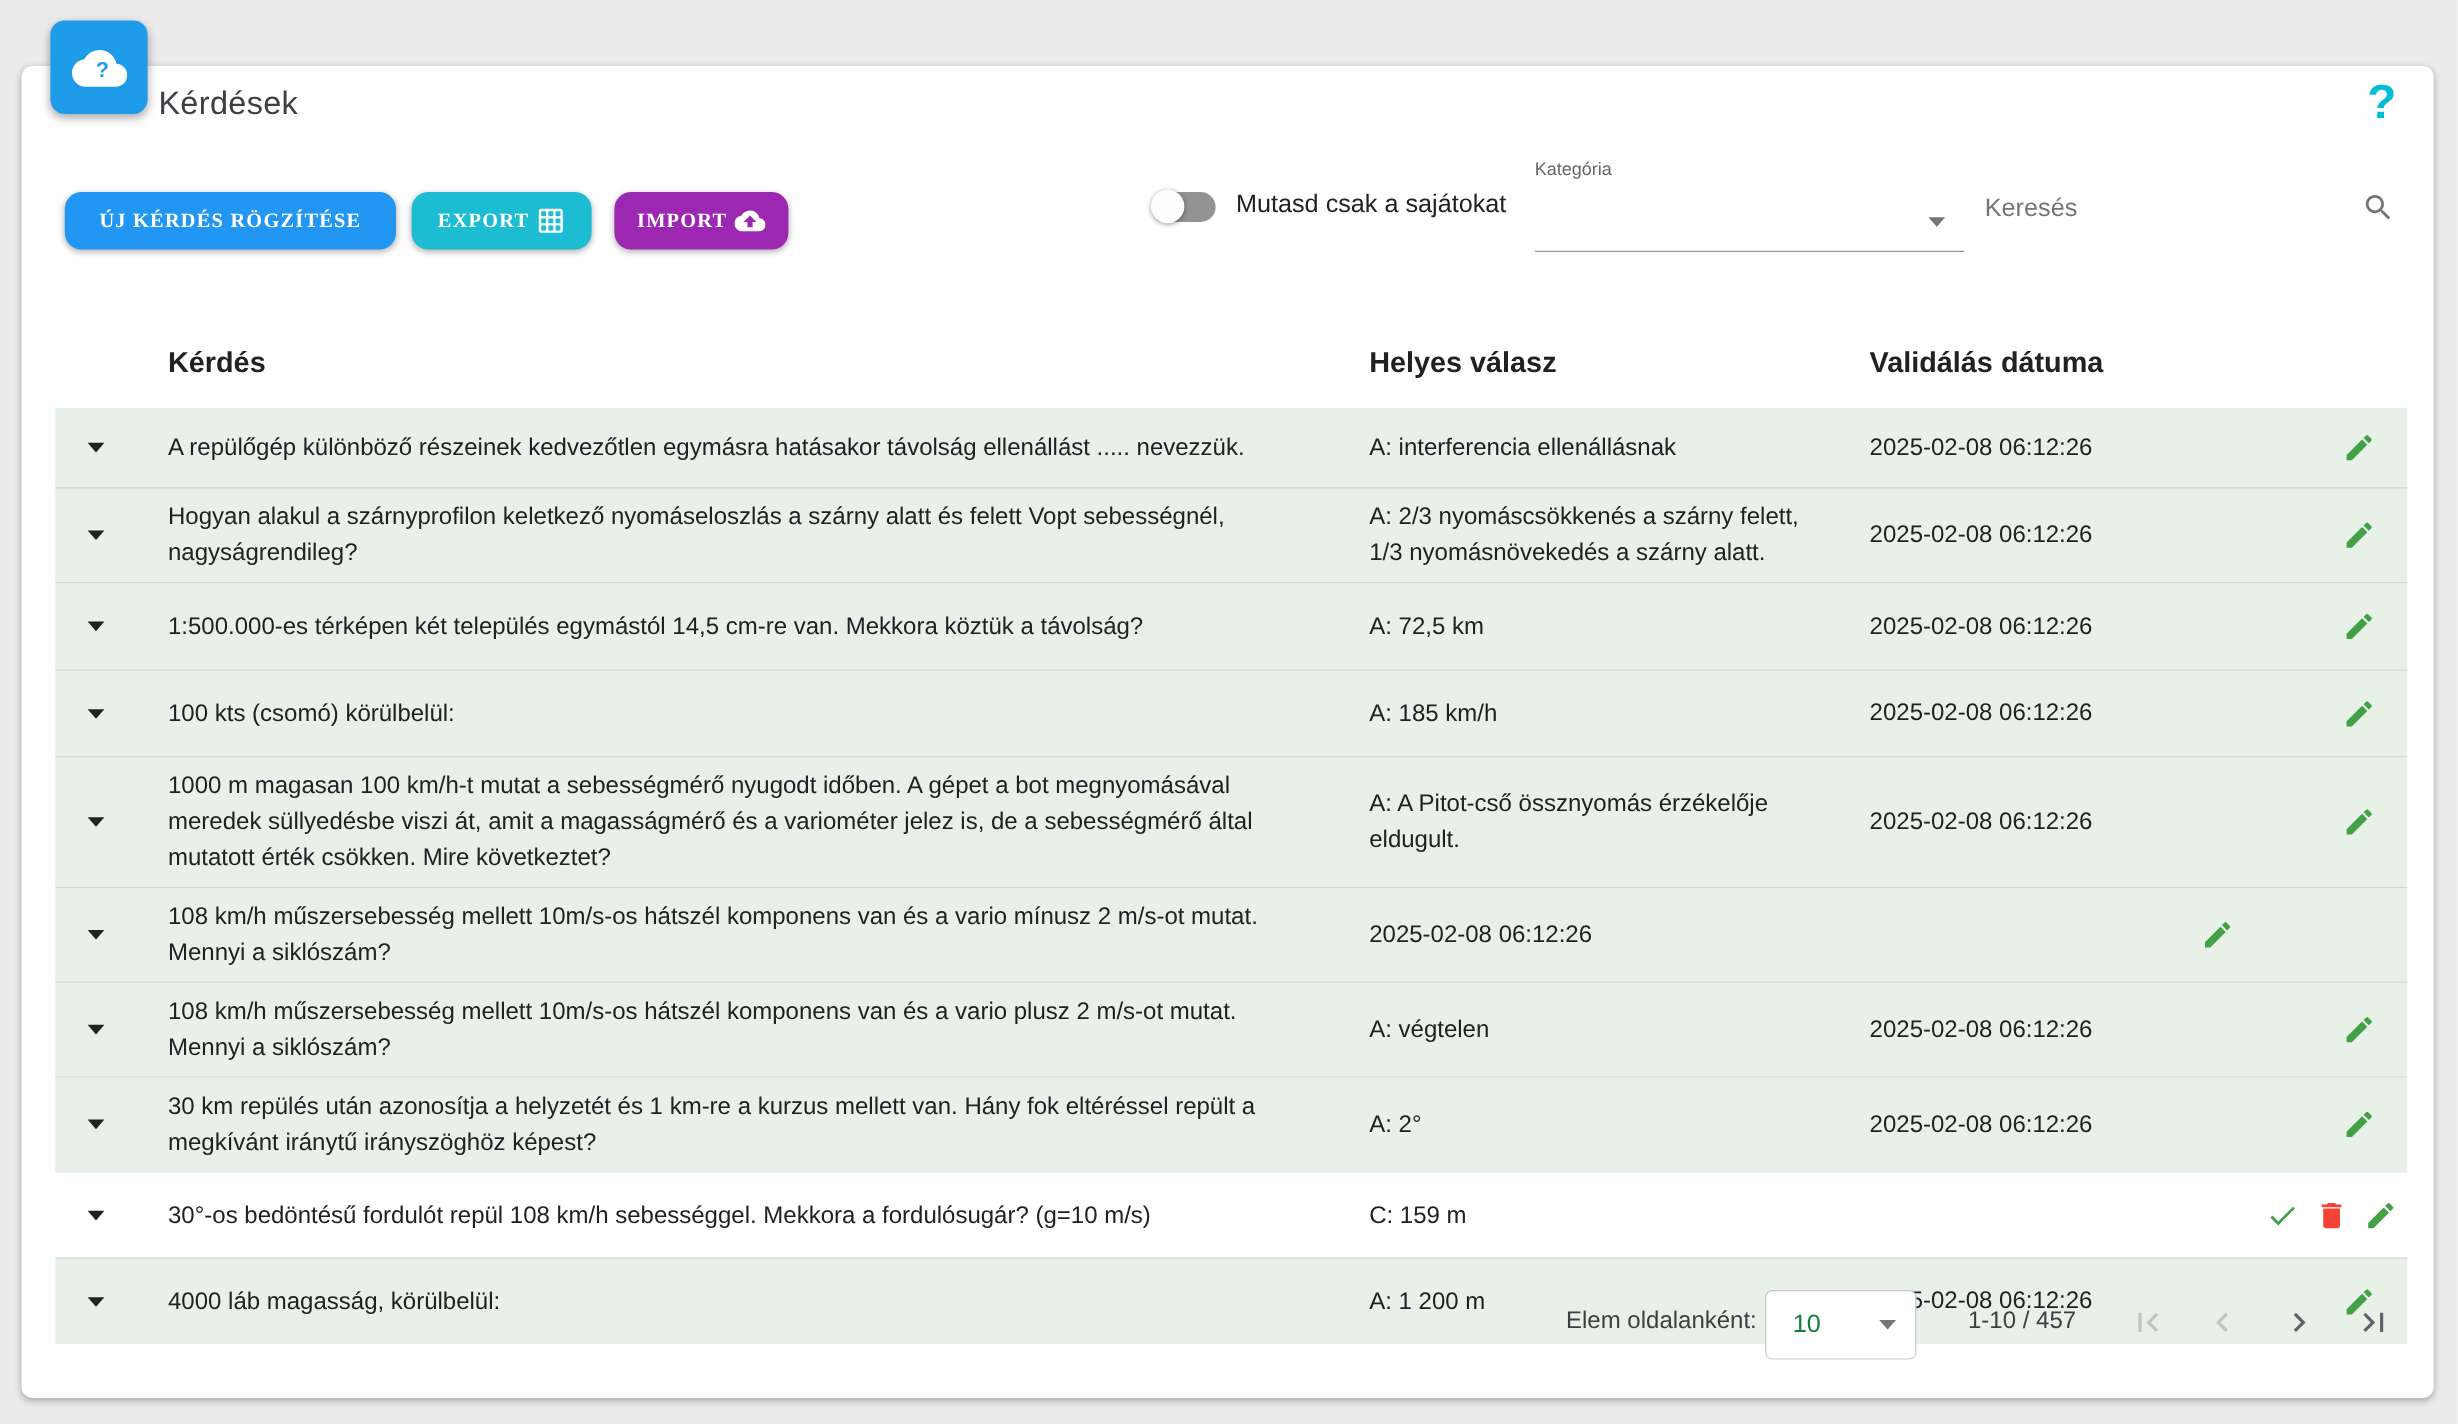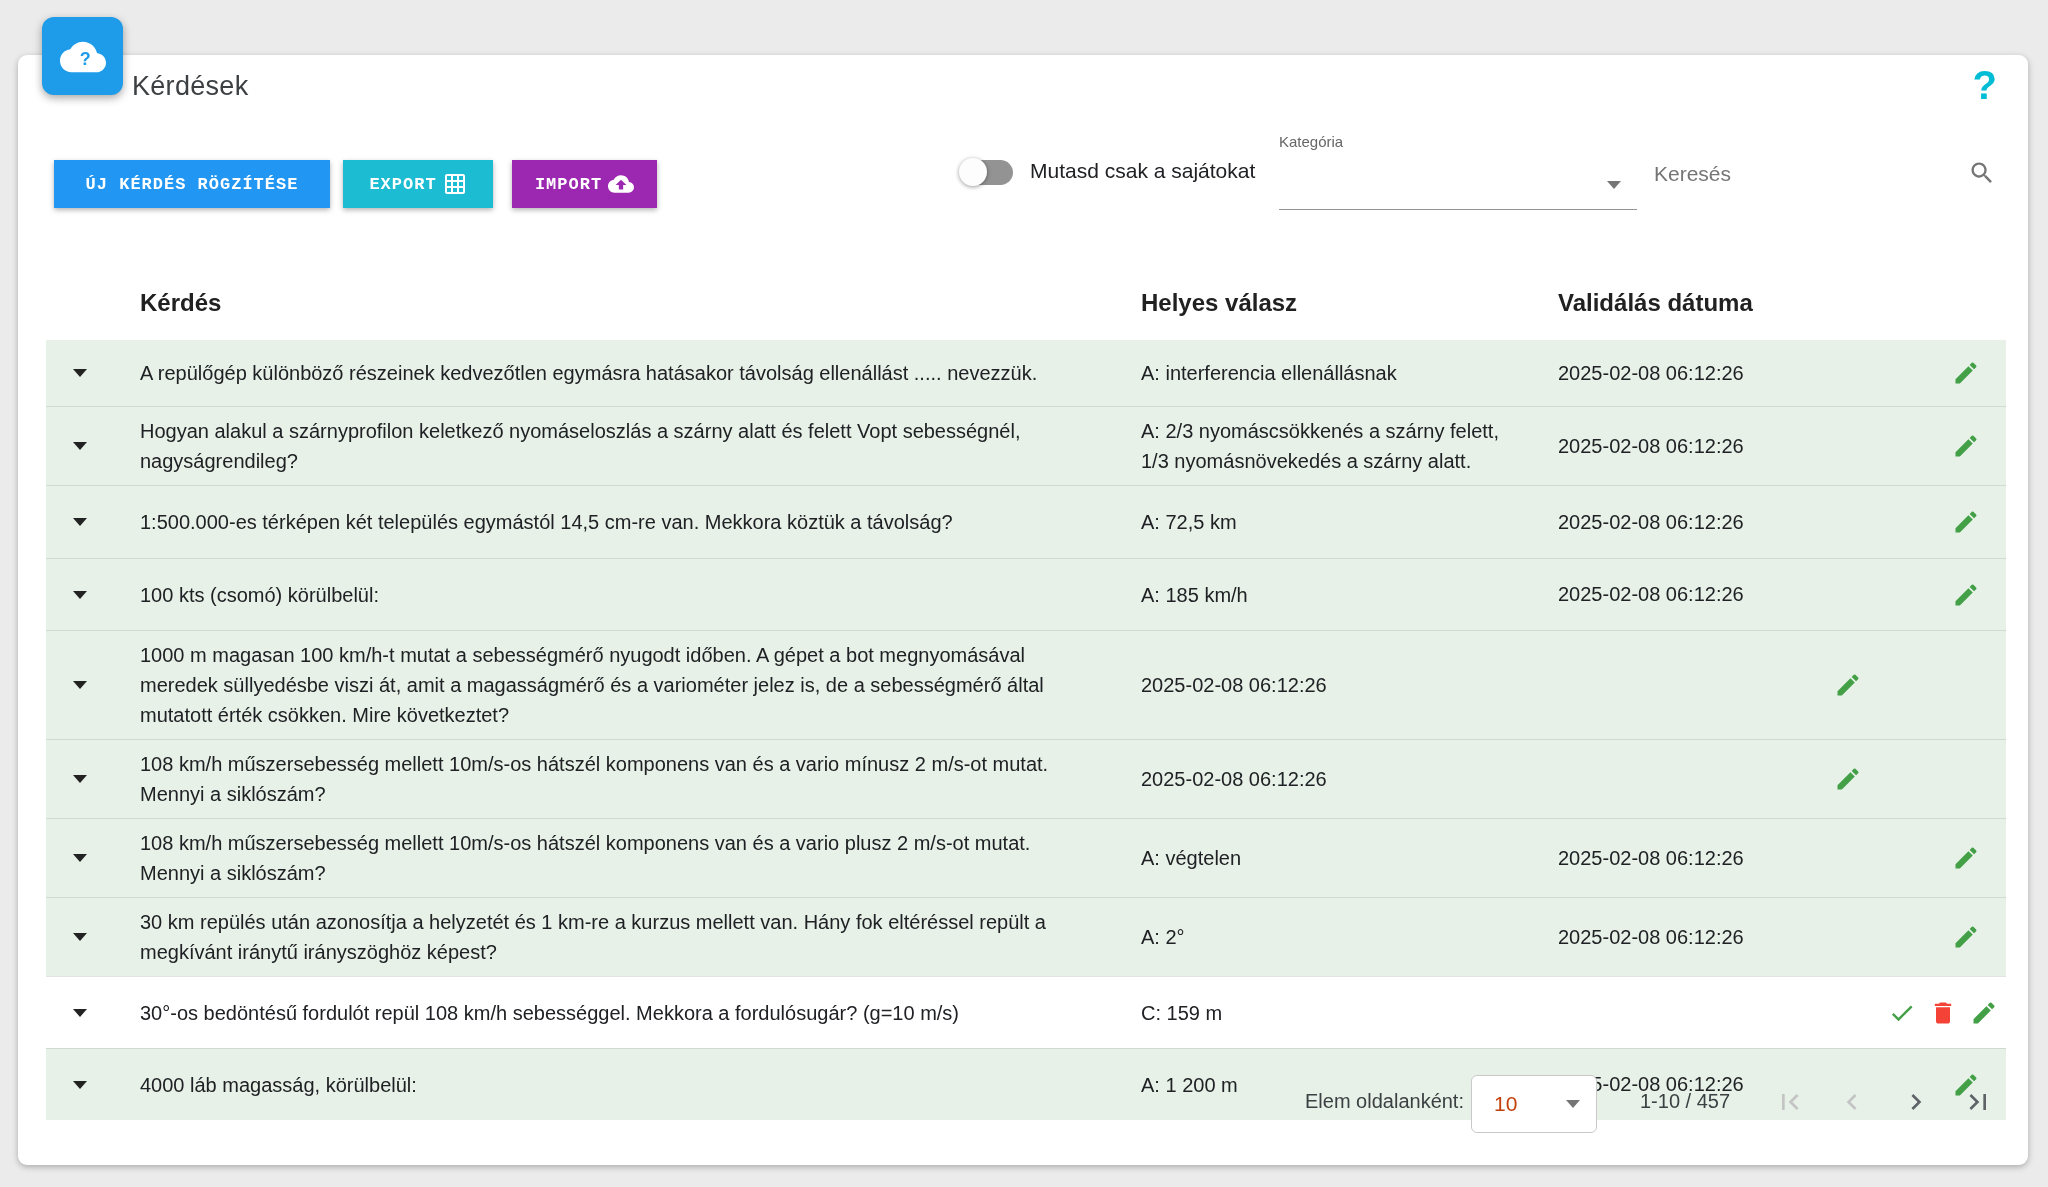--- a/index.html
+++ b/index.html
@@ -31,22 +31,22 @@
   .page-title{
     position:absolute;left:114px;top:16px;margin:0;
     font-size:27px;font-weight:400;color:#3C4043;letter-spacing:.3px;
   }
   .help-q{
     position:absolute;right:31px;top:10px;
     font-size:40px;font-weight:700;color:#00BCD4;cursor:pointer;line-height:1;
   }
   
   .btn{
-    position:absolute;top:105px;height:48px;border:none;border-radius:0;
-    color:#fff;font-family:Liberation Mono, monospace;
+    position:absolute;top:105px;height:48px;border:none;border-radius:14px;
+    color:#fff;font-family:Liberation Serif, serif;
     font-size:17px;font-weight:700;letter-spacing:1px;cursor:pointer;
     box-shadow:0 2px 5px rgba(0,0,0,.3);
     display:flex;align-items:center;justify-content:center;gap:6px;
   }
   .btn-new{left:36px;width:276px;background:#2196F3;}
   .btn-export{left:325px;width:150px;background:#1CBCD2;}
   .btn-import{left:494px;width:145px;background:#9C27B0;}
   .btn svg{flex:0 0 auto;}
   
   .switch{position:absolute;left:941px;top:102px;width:66px;height:30px;cursor:pointer;}
@@ -98,21 +98,21 @@
   .ic-green{fill:#43A047;}
   .ic-red{fill:#F44336;}
   
   .pagination{position:absolute;left:0;top:1006px;width:1868px;height:90px;}
   .pp-label{position:absolute;left:1287px;top:29px;font-size:20px;color:#3C4043;}
   .pp-select{
     position:absolute;left:1453px;top:14px;width:124px;height:56px;
     border:1px solid #C9C9C9;border-radius:6px;background:#fff;cursor:pointer;
     display:flex;align-items:center;
   }
-  .pp-select .val{font-size:21px;color:#c2410c;padding-left:22px;flex:1;}
+  .pp-select .val{font-size:21px;color:#15803d;padding-left:22px;flex:1;}
   .pp-select .arrow{width:0;height:0;margin-right:16px;
     border-left:7px solid transparent;border-right:7px solid transparent;border-top:8px solid #757575;}
   .pp-range{position:absolute;left:1622px;top:29px;font-size:20px;color:#3C4043;}
   .nav-btn{position:absolute;top:22px;width:40px;height:40px;border:none;background:transparent;cursor:pointer;padding:0;}
   .nav-first{left:1752px;}
   .nav-prev{left:1814px;}
   .nav-next{left:1878px;}
   .nav-last{left:1940px;}
   .nav-btn svg{fill:#5F6368;}
   .nav-btn.disabled svg{fill:#C4C4C4;}
@@ -232,20 +232,21 @@
               <svg width="28" height="28" viewBox="0 0 24 24">
                 <path class="ic-green" d="M3 17.25V21h3.75L17.81 9.94l-3.75-3.75L3 17.25zM20.71 7.04c.39-.39.39-1.02 0-1.41l-2.34-2.34a.9959.9959 0 0 0-1.41 0l-1.83 1.83 3.75 3.75 1.83-1.83z"></path>
               </svg>
             </span>
           </span>
   </div>
 
   <div class="trow green" style="min-height: 88px;">
     <span class="expander"></span>
     <span class="cell-q">1000 m magasan 100 km/h-t mutat a sebességmérő nyugodt időben. A gépet a bot megnyomásával meredek süllyedésbe viszi át, amit a magasságmérő és a variométer jelez is, de a sebességmérő által mutatott érték csökken. Mire következtet?</span>
+    <span class="cell-a">A: A Pitot-cső össznyomás érzékelője eldugult.</span>
     <span class="cell-d">2025-02-08 06:12:26</span>
     <span class="cell-actions">
             <span class="action-icon">
               <svg width="28" height="28" viewBox="0 0 24 24">
                 <path class="ic-green" d="M3 17.25V21h3.75L17.81 9.94l-3.75-3.75L3 17.25zM20.71 7.04c.39-.39.39-1.02 0-1.41l-2.34-2.34a.9959.9959 0 0 0-1.41 0l-1.83 1.83 3.75 3.75 1.83-1.83z"></path>
               </svg>
             </span>
           </span>
   </div>
 

